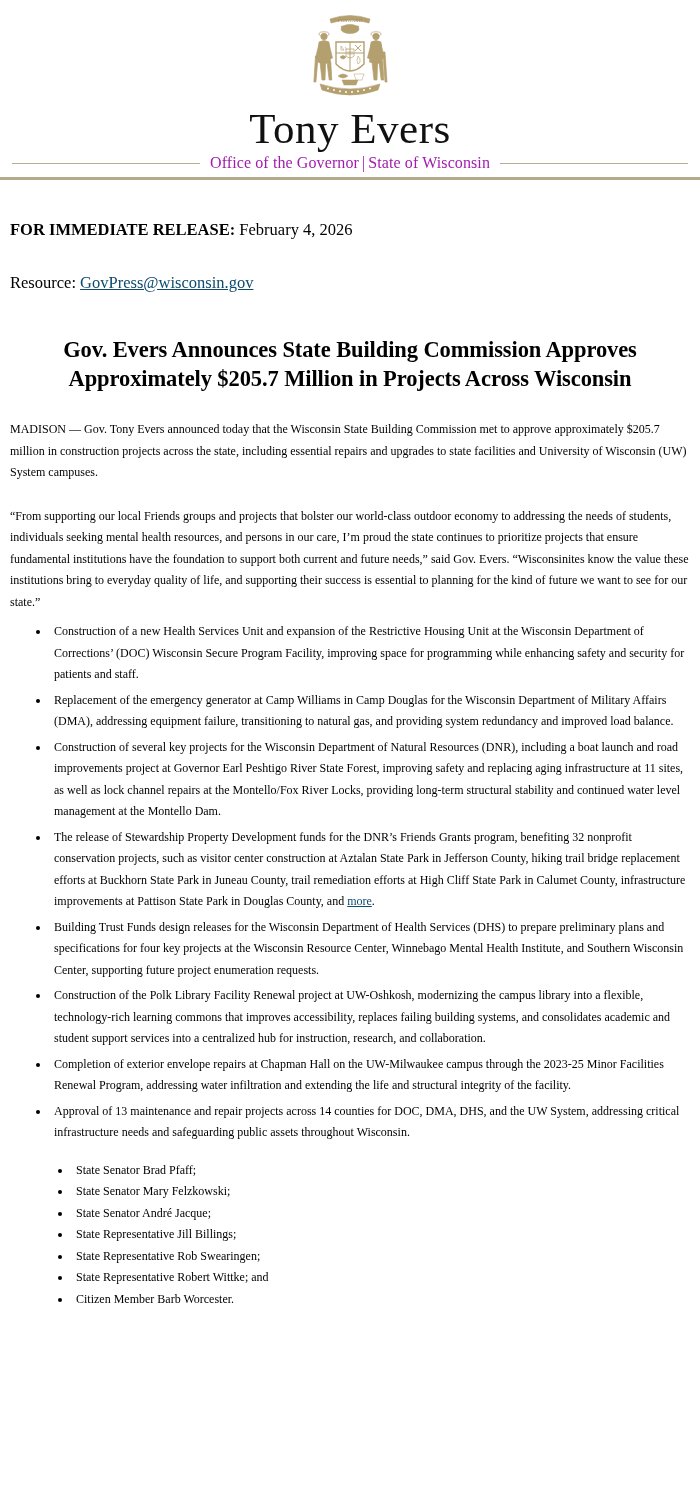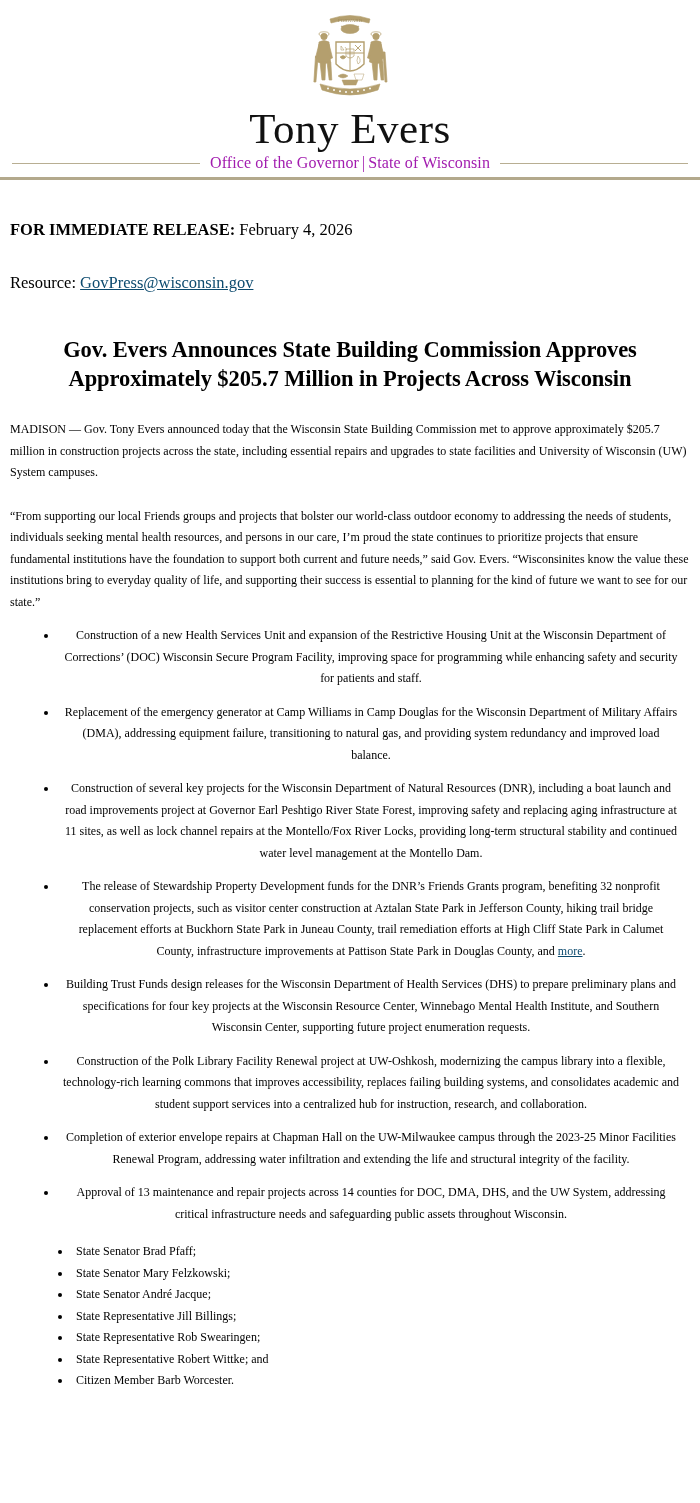--- a/index.html
+++ b/index.html
@@ -107,23 +107,22 @@
   }
   .para { margin-top: 22px !important; }
   .para-first { margin-top: 26px !important; }
 
   ul.bullets {
     margin: 8px 0 0 0;
     padding-left: 36px;
     list-style: disc;
   }
   ul.bullets > li {
-    margin: 12px;
+    margin: 4px;
     padding: 0 0 0 4px;
-    text-align: center;
   }
   ul.members {
     margin: 16px 0 0 0;
     padding-left: 36px;
     list-style: disc;
   }
   ul.members > li { padding-left: 4px; margin-left: 26px; }
 
   
   .online {

